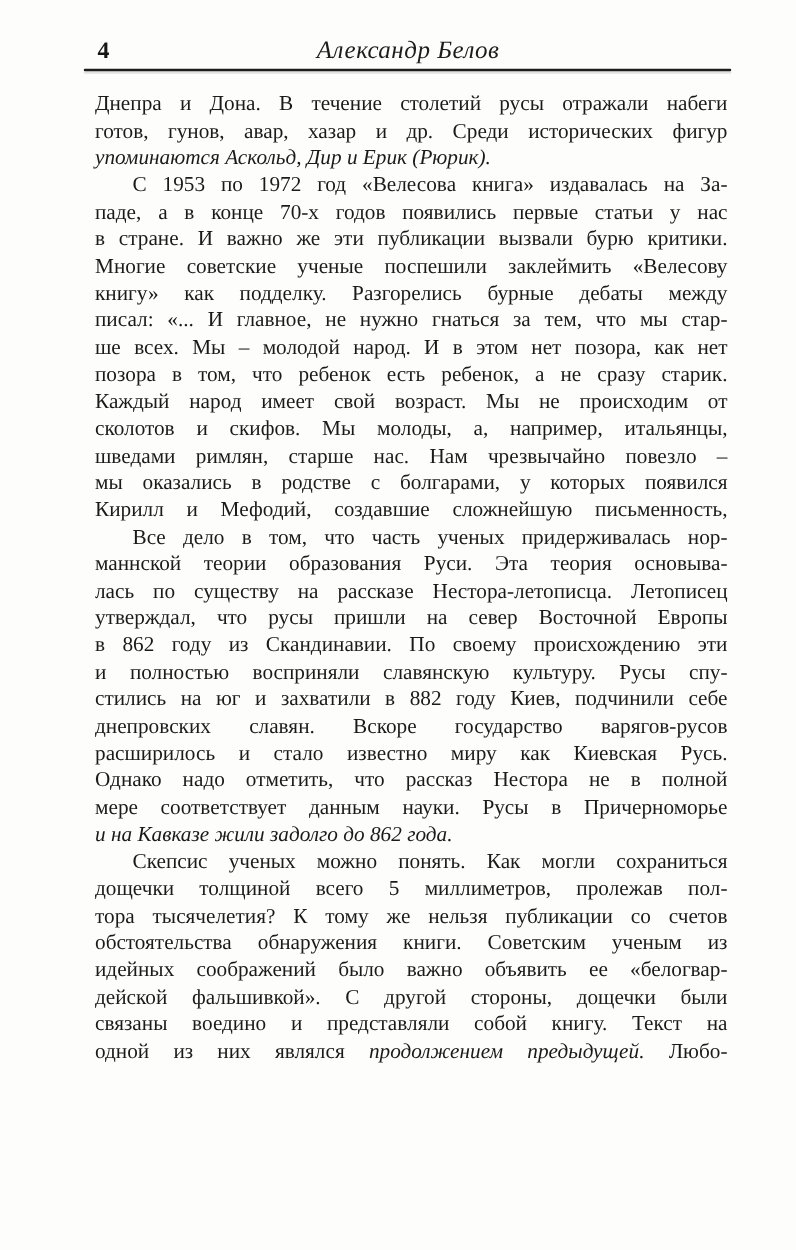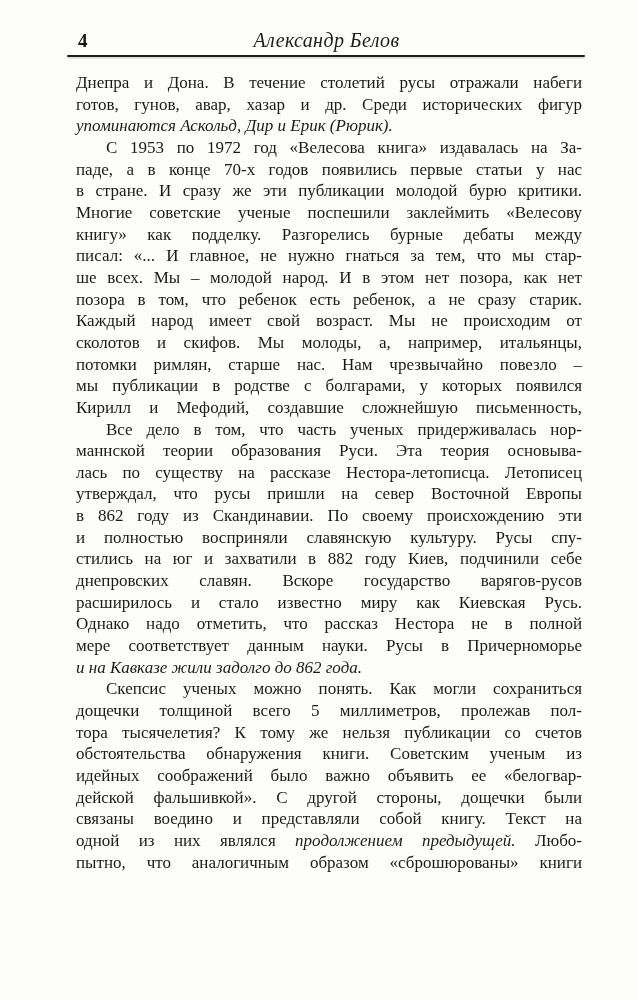--- a/index.html
+++ b/index.html
@@ -83,30 +83,30 @@
 
   <main class="text-block" id="text-block">
       <div class="para">
         <div class="line">Днепра и Дона. В течение столетий русы отражали набеги</div>
         <div class="line">готов, гунов, авар, хазар и др. Среди исторических фигур</div>
         <div class="line endline">упоминаются Аскольд, Дир и Ерик (Рюрик).</div>
       </div>
       <div class="para">
         <div class="line indent">С 1953 по 1972 год «Велесова книга» издавалась на За-</div>
         <div class="line">паде, а в конце 70-х годов появились первые статьи у нас</div>
-        <div class="line">в стране. И сразу же эти публикации молодой бурю критики.</div>
+        <div class="line">в стране. И важно же эти публикации вызвали бурю критики.</div>
         <div class="line">Многие советские ученые поспешили заклеймить «Велесову</div>
         <div class="line">книгу» как подделку. Разгорелись бурные дебаты между</div>
         <div class="line">писал: «... И главное, не нужно гнаться за тем, что мы стар-</div>
         <div class="line">ше всех. Мы – молодой народ. И в этом нет позора, как нет</div>
         <div class="line">позора в том, что ребенок есть ребенок, а не сразу старик.</div>
         <div class="line">Каждый народ имеет свой возраст. Мы не происходим от</div>
         <div class="line">сколотов и скифов. Мы молоды, а, например, итальянцы,</div>
-        <div class="line">потомки римлян, старше нас. Нам чрезвычайно повезло –</div>
-        <div class="line">мы публикации в родстве с болгарами, у которых появился</div>
+        <div class="line">шведами римлян, старше нас. Нам чрезвычайно повезло –</div>
+        <div class="line">мы оказались в родстве с болгарами, у которых появился</div>
         <div class="line">Кирилл и Мефодий, создавшие сложнейшую письменность,</div>
       </div>
       <div class="para">
         <div class="line indent">Все дело в том, что часть ученых придерживалась нор-</div>
         <div class="line">маннской теории образования Руси. Эта теория основыва-</div>
         <div class="line">лась по существу на рассказе Нестора-летописца. Летописец</div>
         <div class="line">утверждал, что русы пришли на север Восточной Европы</div>
         <div class="line">в 862 году из Скандинавии. По своему происхождению эти</div>
         <div class="line">и полностью восприняли славянскую культуру. Русы спу-</div>
         <div class="line">стились на юг и захватили в 882 году Киев, подчинили себе</div>
@@ -118,16 +118,15 @@
       </div>
       <div class="para">
         <div class="line indent">Скепсис ученых можно понять. Как могли сохраниться</div>
         <div class="line">дощечки толщиной всего 5 миллиметров, пролежав пол-</div>
         <div class="line">тора тысячелетия? К тому же нельзя публикации со счетов</div>
         <div class="line">обстоятельства обнаружения книги. Советским ученым из</div>
         <div class="line">идейных соображений было важно объявить ее «белогвар-</div>
         <div class="line">дейской фальшивкой». С другой стороны, дощечки были</div>
         <div class="line">связаны воедино и представляли собой книгу. Текст на</div>
         <div class="line"><span>одной из них являлся </span><span class="it">продолжением предыдущей.</span><span> Любо-</span></div>
-        <div class="line">пытно, что аналогичным образом «сброшюрованы» книги</div>
       </div>
     </main>
 </div>
 
 </body></html>

